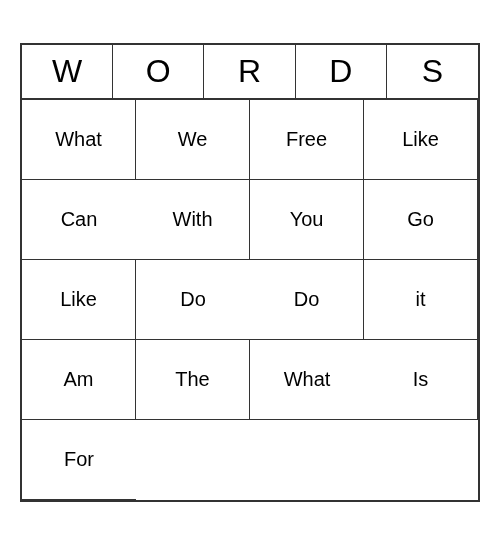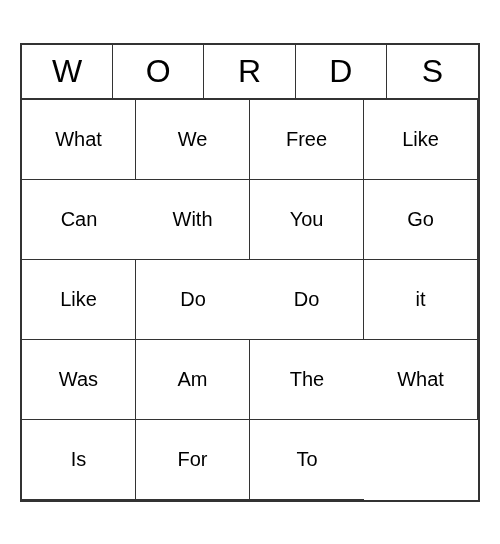--- a/index.html
+++ b/index.html
@@ -86,21 +86,19 @@
       <div class="grid-cell">Free</div>
       <div class="grid-cell">Like</div>
       <div class="grid-cell">Can</div>
       <div class="grid-cell">With</div>
       <div class="grid-cell">You</div>
       <div class="grid-cell">Go</div>
       <div class="grid-cell">Like</div>
       <div class="grid-cell">Do</div>
       <div class="grid-cell">Do</div>
       <div class="grid-cell">it</div>
-      <div class="grid-cell">Was</div>
       <div class="grid-cell">Am</div>
       <div class="grid-cell">The</div>
       <div class="grid-cell">What</div>
       <div class="grid-cell">Is</div>
       <div class="grid-cell">For</div>
-      <div class="grid-cell">To</div>
     </div>
 </div>
 
 </body></html>

